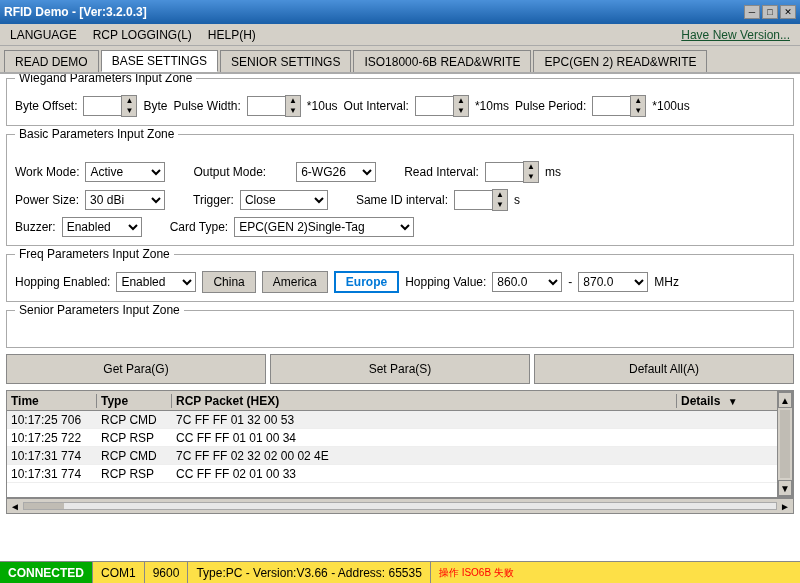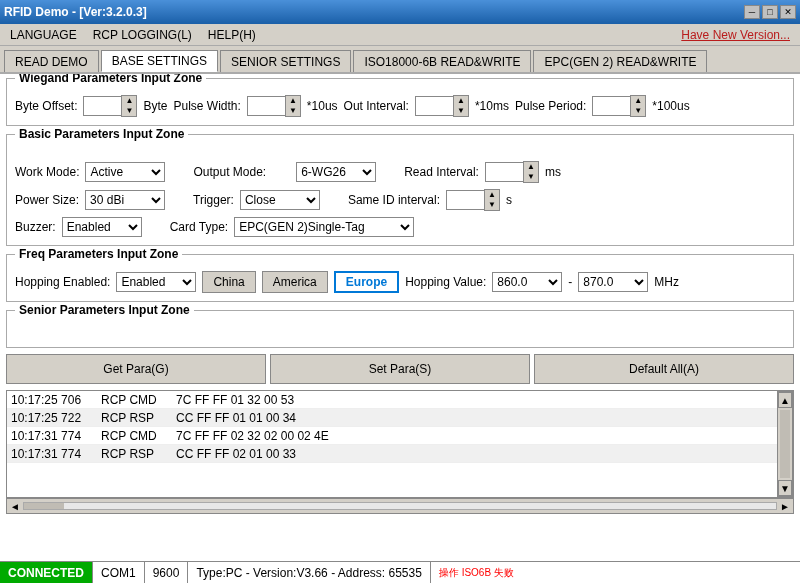--- a/index.html
+++ b/index.html
@@ -6,30 +6,30 @@
     body { font-family: 'Segoe UI', Tahoma, Arial, sans-serif; font-size: 12px; background: #d4d0c8; color: #000; width: 800px; height: 583px; overflow: hidden; }
     
     
     .title-bar { background: linear-gradient(to bottom, #4a90d9, #1a5fa8); color: white; height: 20px; display: flex; align-items: center; justify-content: space-between; padding: 12px 4px; font-size: 12px; font-weight: bold; }
     .title-bar-controls { display: flex; gap: 2px; }
     .title-btn { background: #c0c0c0; border: 1px solid #888; width: 16px; height: 14px; font-size: 9px; cursor: pointer; display: flex; align-items: center; justify-content: center; }
     
     
     .menu-bar { background: #d4d0c8; border-bottom: 1px solid #aaa; height: 22px; display: flex; align-items: center; padding: 0 2px; gap: 0; }
     .menu-item { padding: 3px 8px; cursor: pointer; font-size: 12px; }
-    .have-new { margin-left: auto; color: #b91c1c; text-decoration: underline; font-size: 12px; cursor: pointer; padding-right: 8px; }
+    .have-new { margin-left: auto; color: #14532d; text-decoration: underline; font-size: 12px; cursor: pointer; padding-right: 8px; }
     
     
     .tab-bar { background: #d4d0c8; display: flex; align-items: flex-end; padding: 4px 4px 0; gap: 2px; border-bottom: 2px solid #aaa; }
     .tab { background: #d4d0c8; border: 1px solid #888; border-bottom: none; padding: 3px 10px; cursor: pointer; font-size: 12px; height: 22px; display: flex; align-items: center; }
     .tab.active { background: white; border-bottom: 1px solid white; z-index: 1; }
     
     
     .zone { border: 1px solid #aaa; margin-bottom: 8px; padding: 4px 8px 8px; position: relative; }
-    .zone-title { position: absolute; top: -8px; left: 8px; background: white; padding: 0 4px; font-size: 12px; font-weight: bold; }
+    .zone-title { position: absolute; top: -8px; left: 8px; background: white; padding: 0 4px; font-size: 12px; font-weight: normal; }
     
     
     .form-row { display: flex; align-items: center; gap: 6px; margin-top: 6px; }
     .form-label { font-size: 12px; white-space: nowrap; }
     
     
     .spinner-wrap { display: flex; align-items: center; }
     .spinner-wrap input { width: 38px; height: 20px; border: 1px solid #888; border-right: none; text-align: center; font-size: 12px; background: white; }
     .spinner-btns { display: flex; flex-direction: column; border: 1px solid #888; }
     .spinner-btn { width: 14px; height: 10px; background: #d4d0c8; border: none; font-size: 8px; cursor: pointer; display: flex; align-items: center; justify-content: center; line-height: 1; }
@@ -69,21 +69,21 @@
     .log-scroll-thumb { flex: 1; margin: 2px; background: #c0bcb4; }
     
     
     .h-scroll { height: 16px; background: #d4d0c8; border: 1px solid #888; display: flex; align-items: center; }
     .h-scroll-left { width: 16px; height: 16px; display: flex; align-items: center; justify-content: center; cursor: pointer; font-size: 10px; }
     .h-scroll-right { width: 16px; height: 16px; display: flex; align-items: center; justify-content: center; cursor: pointer; font-size: 10px; }
     .h-scroll-track { flex: 1; height: 8px; background: #e8e8e8; border: 1px solid #aaa; display: flex; }
     .h-scroll-thumb-h { width: 40px; background: #c0bcb4; height: 100%; }
     
     
-    .status-bar { background: #ffffff; border-top: 1px solid #888; height: 22px; display: flex; align-items: center; gap: 0; }
+    .status-bar { background: #fde047; border-top: 1px solid #888; height: 22px; display: flex; align-items: center; gap: 0; }
     .status-item { padding: 2px 8px; border-right: 1px solid #888; font-size: 12px; height: 100%; display: flex; align-items: center; }
     .status-connected { background: #00aa00; color: white; font-weight: bold; }
     .status-error { color: red; font-size: 10px; padding: 15px 8px; }
     .main-area { padding: 4px 6px; background: white; flex: 1; overflow: hidden; }
     
     .page-wrapper { display: flex; flex-direction: column; height: 583px; }
   </style>
 </head>
 <body>
 
@@ -187,21 +187,21 @@
 
       <div class="form-row">
         <span class="form-label">Power Size:</span>
         <select style="width:80px;">
           <option>30 dBi</option>
           <option>27 dBi</option>
           <option>24 dBi</option>
         </select>
         <span style="width:16px;"></span>
         <span class="form-label">Trigger:</span>
-        <select style="width:80px;">
+        <select style="width:88px;">
           <option>Close</option>
           <option>Open</option>
         </select>
         <span style="width:16px;"></span>
         <span class="form-label">Same ID interval:</span>
         <div class="spinner-wrap">
           <input type="text" style="width: 38px; height: 20px; border-top: 1px solid rgb(136, 136, 136); border-bottom: 1px solid rgb(136, 136, 136); border-left: 1px solid rgb(136, 136, 136); border-image: initial; border-right: none; text-align: center; font-size: 12px;">
           <div class="spinner-btns">
             <button class="spinner-btn">▲</button>
             <button class="spinner-btn">▼</button>
@@ -258,20 +258,29 @@
     <div style="display:flex; margin: 6px 0 6px; gap:4px;">
       <button class="bottom-btn">Get Para(G)</button>
       <button class="bottom-btn">Set Para(S)</button>
       <button class="bottom-btn">Default All(A)</button>
     </div>
 
     <div class="log-area" style="height:108px;">
       <div class="log-scroll-wrap" style="height:100%;">
         <div class="log-scroll-inner">
 
+          <div class="log-header">
+            <div class="log-col-time">Time</div>
+            <div class="log-col-type">Type</div>
+            <div class="log-col-packet">RCP Packet (HEX)</div>
+            <div class="log-col-details">
+              <span>Details</span>
+              <span class="log-col-sort">▼</span>
+            </div>
+          </div>
 
           <div class="log-row">
             <div class="log-cell-time">10:17:25 706</div>
             <div class="log-cell-type">RCP CMD</div>
             <div class="log-cell-packet">7C FF FF 01 32 00 53</div>
             <div class="log-cell-details"></div>
           </div>
           <div class="log-row">
             <div class="log-cell-time">10:17:25 722</div>
             <div class="log-cell-type">RCP RSP</div>

